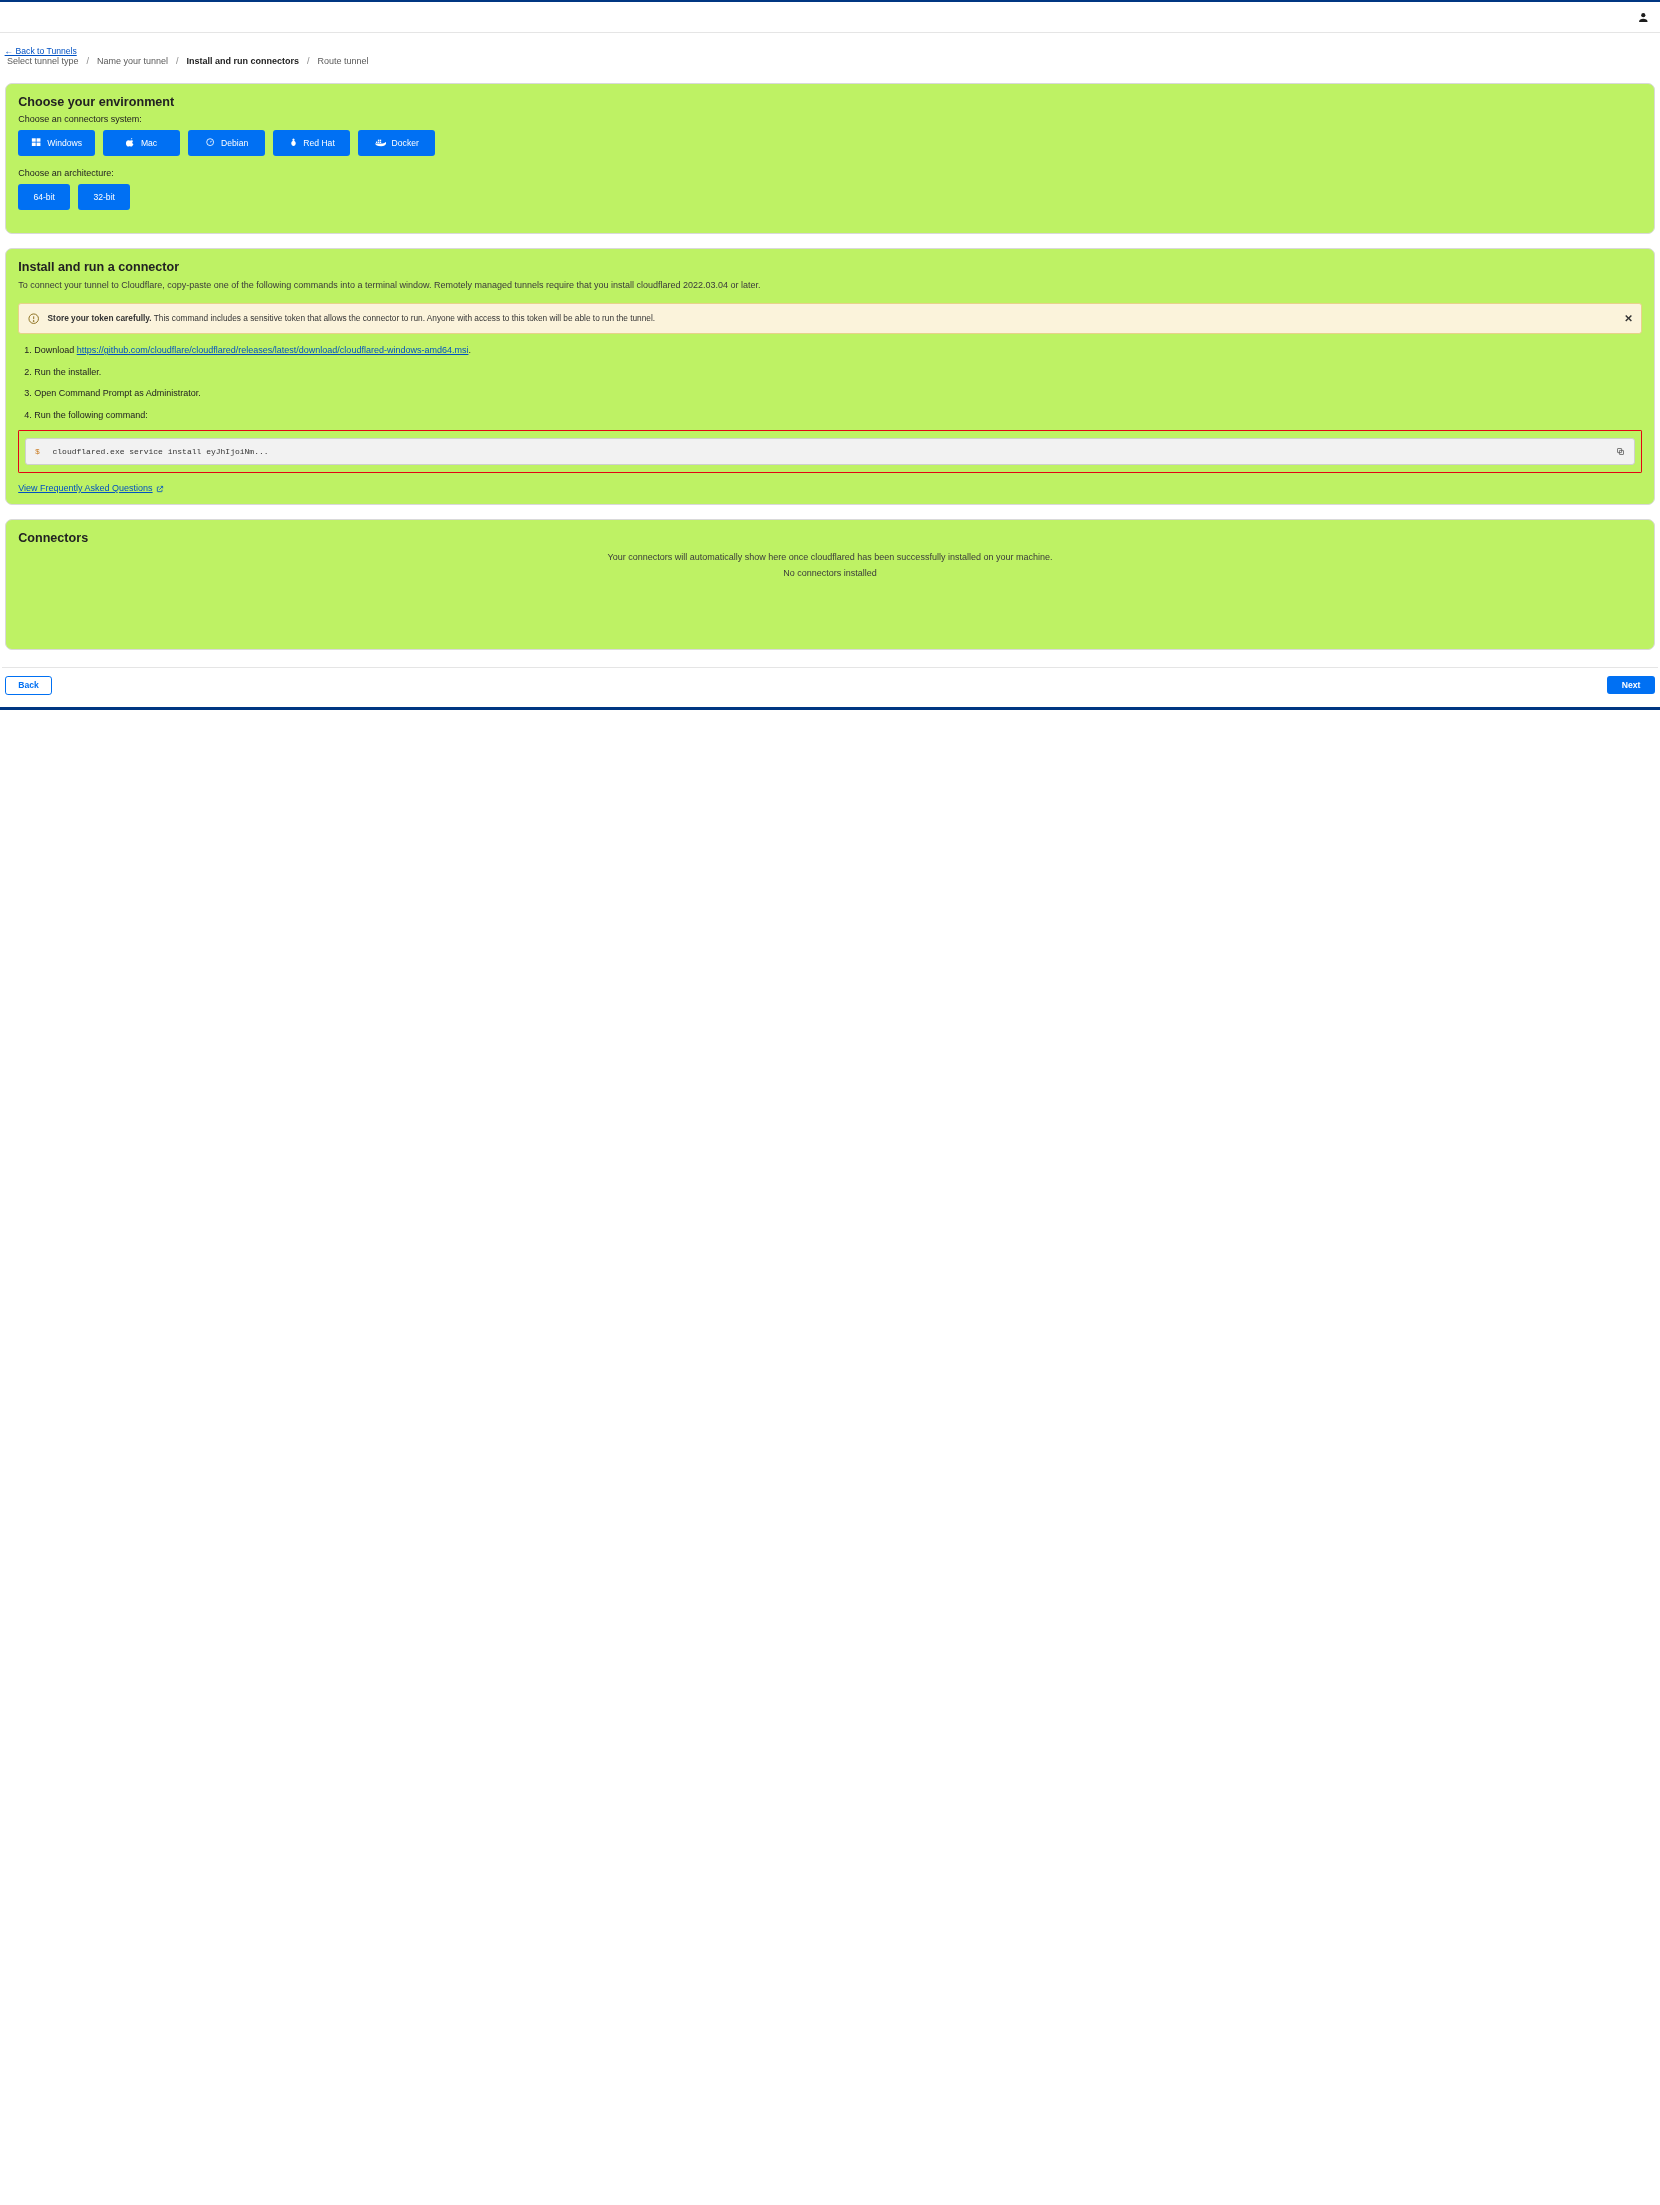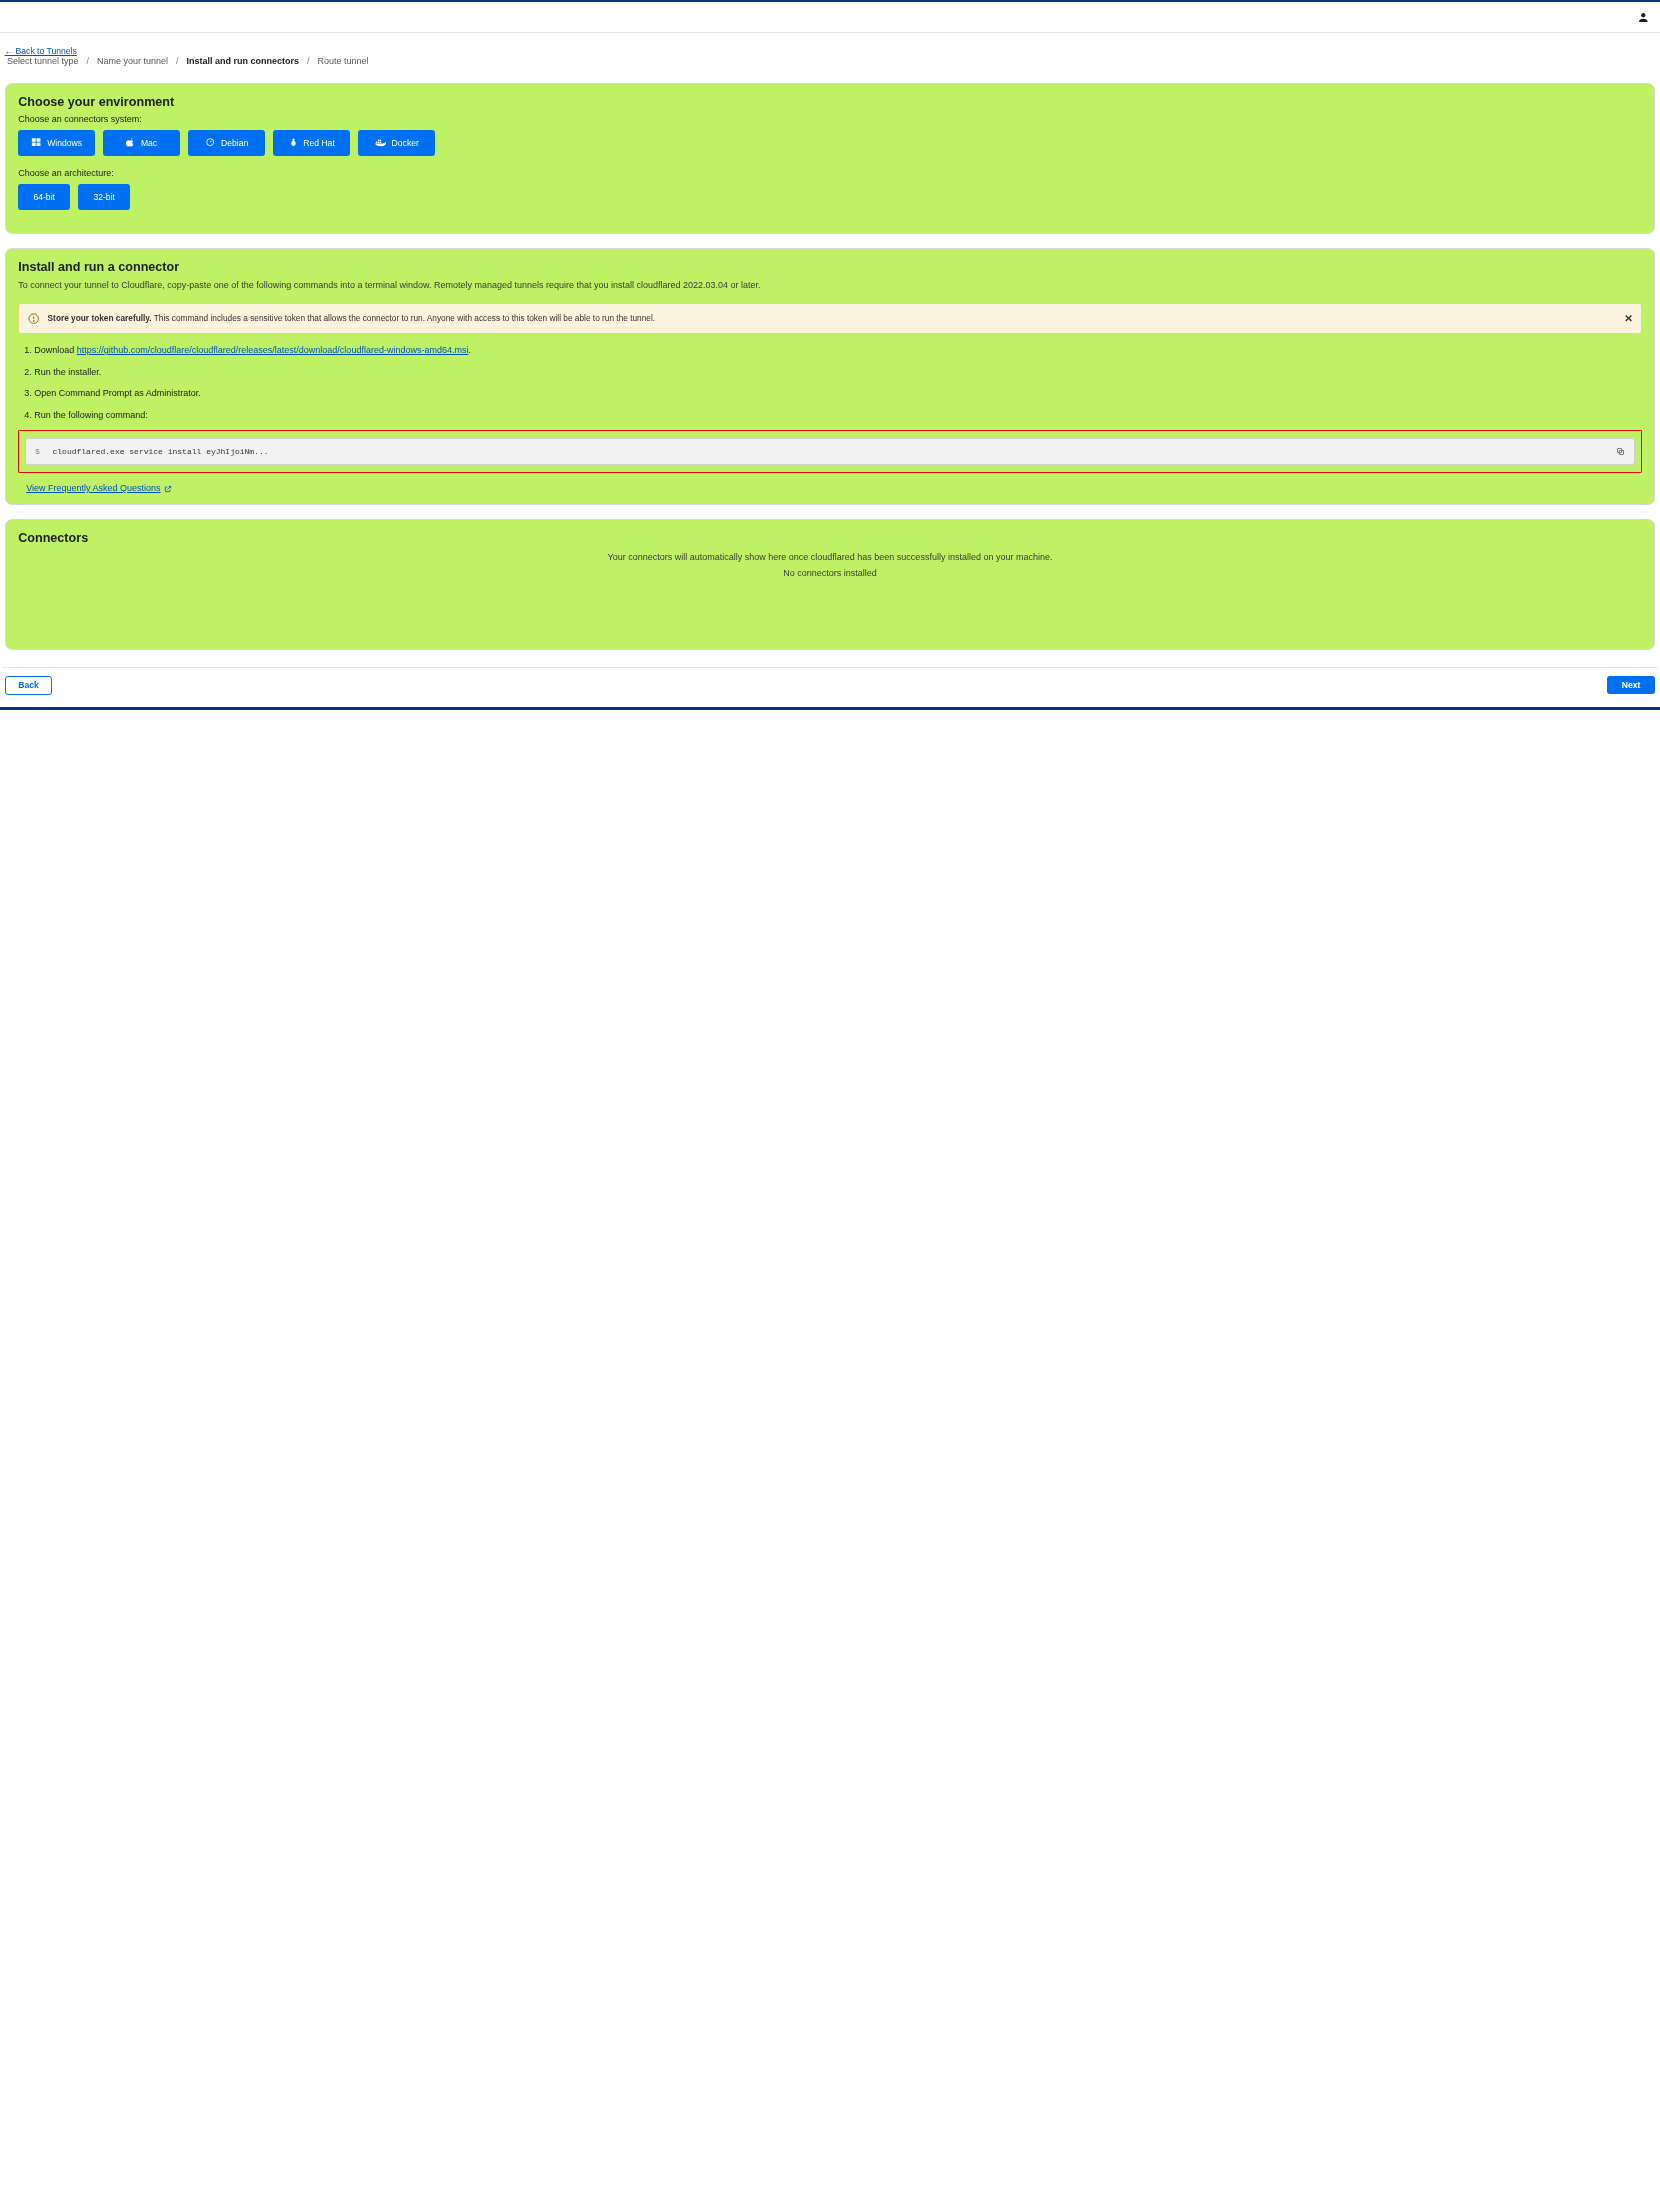--- a/index.html
+++ b/index.html
@@ -27,21 +27,21 @@
     .warning .warn-text b { font-weight:700; }
     .warning .close { position:absolute; right:8px; top:50%; transform:translateY(-50%); background:none; border:none; font-size:10.3px; color:#333; cursor:pointer; font-weight:700; }
     ol.steps { list-style:decimal; margin-left:16px; font-size:9px; color:#222; }
     ol.steps li { margin-bottom:8px; line-height:1.5; }
     ol.steps a { color:#0051c3; text-decoration:underline; word-break:break-all; }
     .cmd-wrapper { border:1.7px solid #e30613; border-radius:1.1px; padding:6.8px 5.7px 6.8px 5.7px; margin:0 0 10.3px 0; }
     .cmd { background:#f2f2f2; border:0.6px solid #cfcfcf; border-radius:2.9px; padding:8px 9px; display:flex; align-items:center; justify-content:space-between; font-family: "SFMono-Regular", Consolas, "Liberation Mono", Menlo, monospace; font-size:8px; }
     .cmd .prompt { color:#c97b22; margin-right:8px; }
     .cmd .text { color:#333; flex:1; }
     .cmd .copy { background:none; border:none; cursor:pointer; color:#555; }
-    .faq-link { display:inline-flex; align-items:flex-end; gap:3.4px; color:#0051c3; text-decoration:underline; font-size:9px; margin-left:8px; }
+    .faq-link { display:inline-flex; align-items:flex-end; gap:3.4px; color:#0051c3; text-decoration:underline; font-size:9px; margin-left:0; }
     .connectors-msg { text-align:center; color:#3a3a3a; font-size:9px; margin-top:6.8px; }
     .connectors-empty { text-align:center; color:#3a3a3a; font-size:9px; margin-top:5.7px; }
     .card.connectors { min-height:131px; }
     .footer { border-top:0.6px solid #e5e5e5; padding:8px 2.3px 12.6px 2.3px; display:flex; justify-content:space-between; align-items:center; margin-top:17px; }
     .btn-back { border:0.6px solid #0070f3; background:#fff; color:#0070f3; font-size:8.6px; font-weight:600; border-radius:2.9px; padding:3.4px 12.6px; cursor:pointer; }
     .btn-next { border:none; background:#0070f3; color:#fff; font-size:8.6px; font-weight:600; border-radius:2.9px; padding:4px 15px; cursor:pointer;text-align:center; }
     .bottombar { height:2.9px; background:#003682; margin-top:0; }
     svg { display:block; }
   </style>
 </head>

